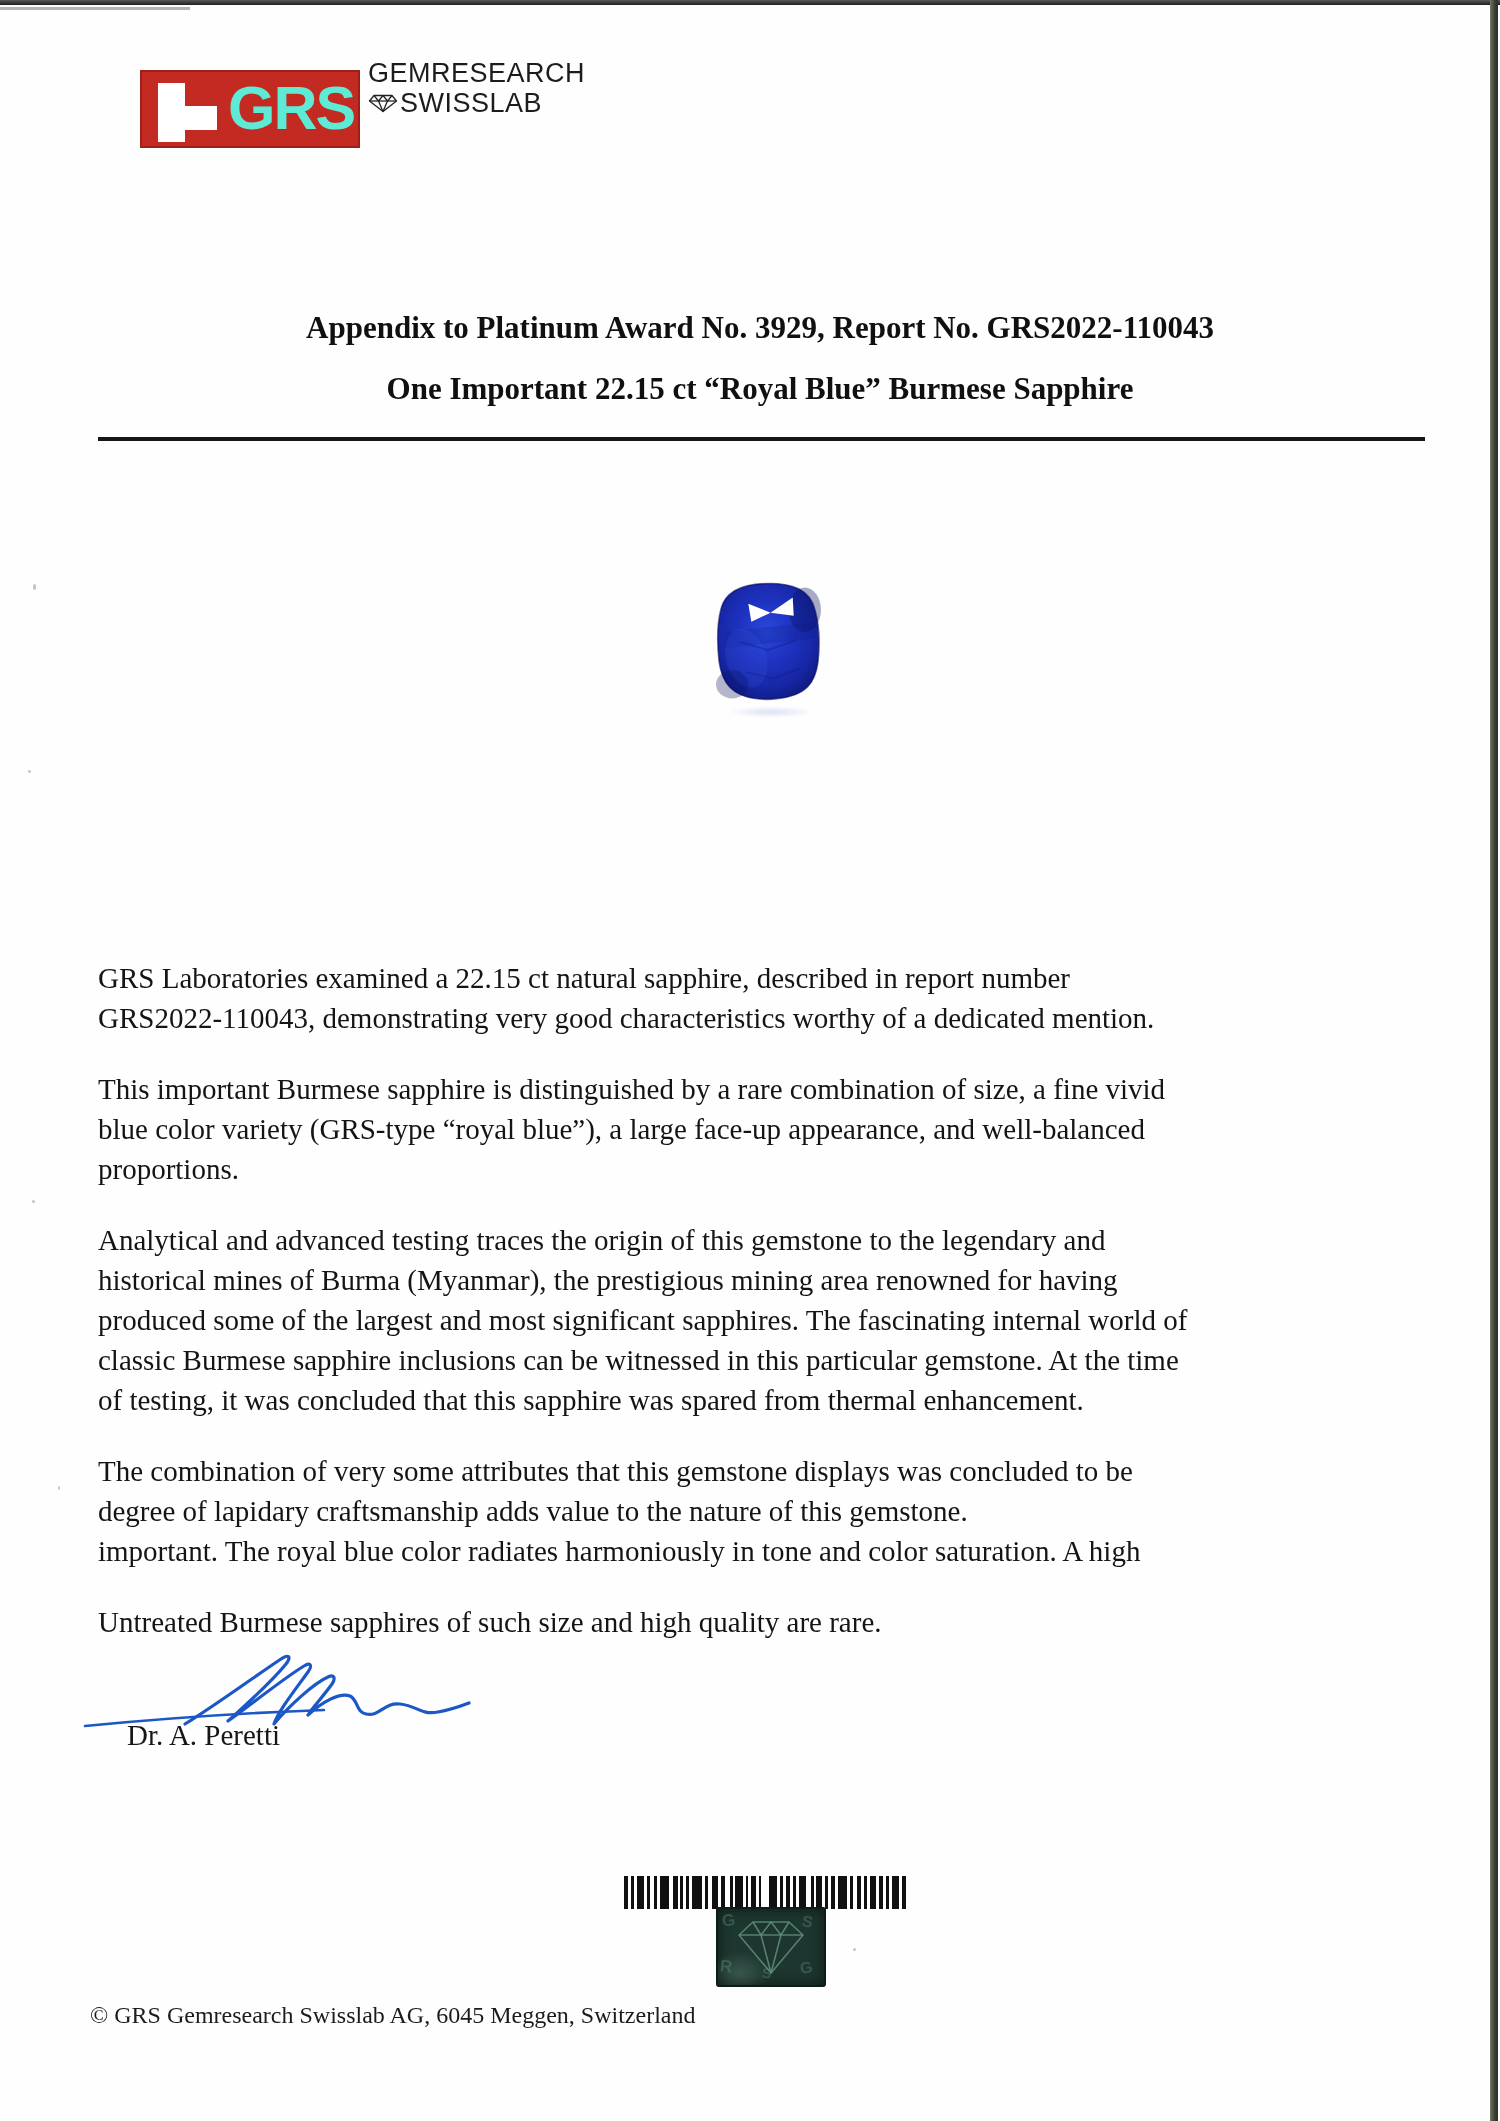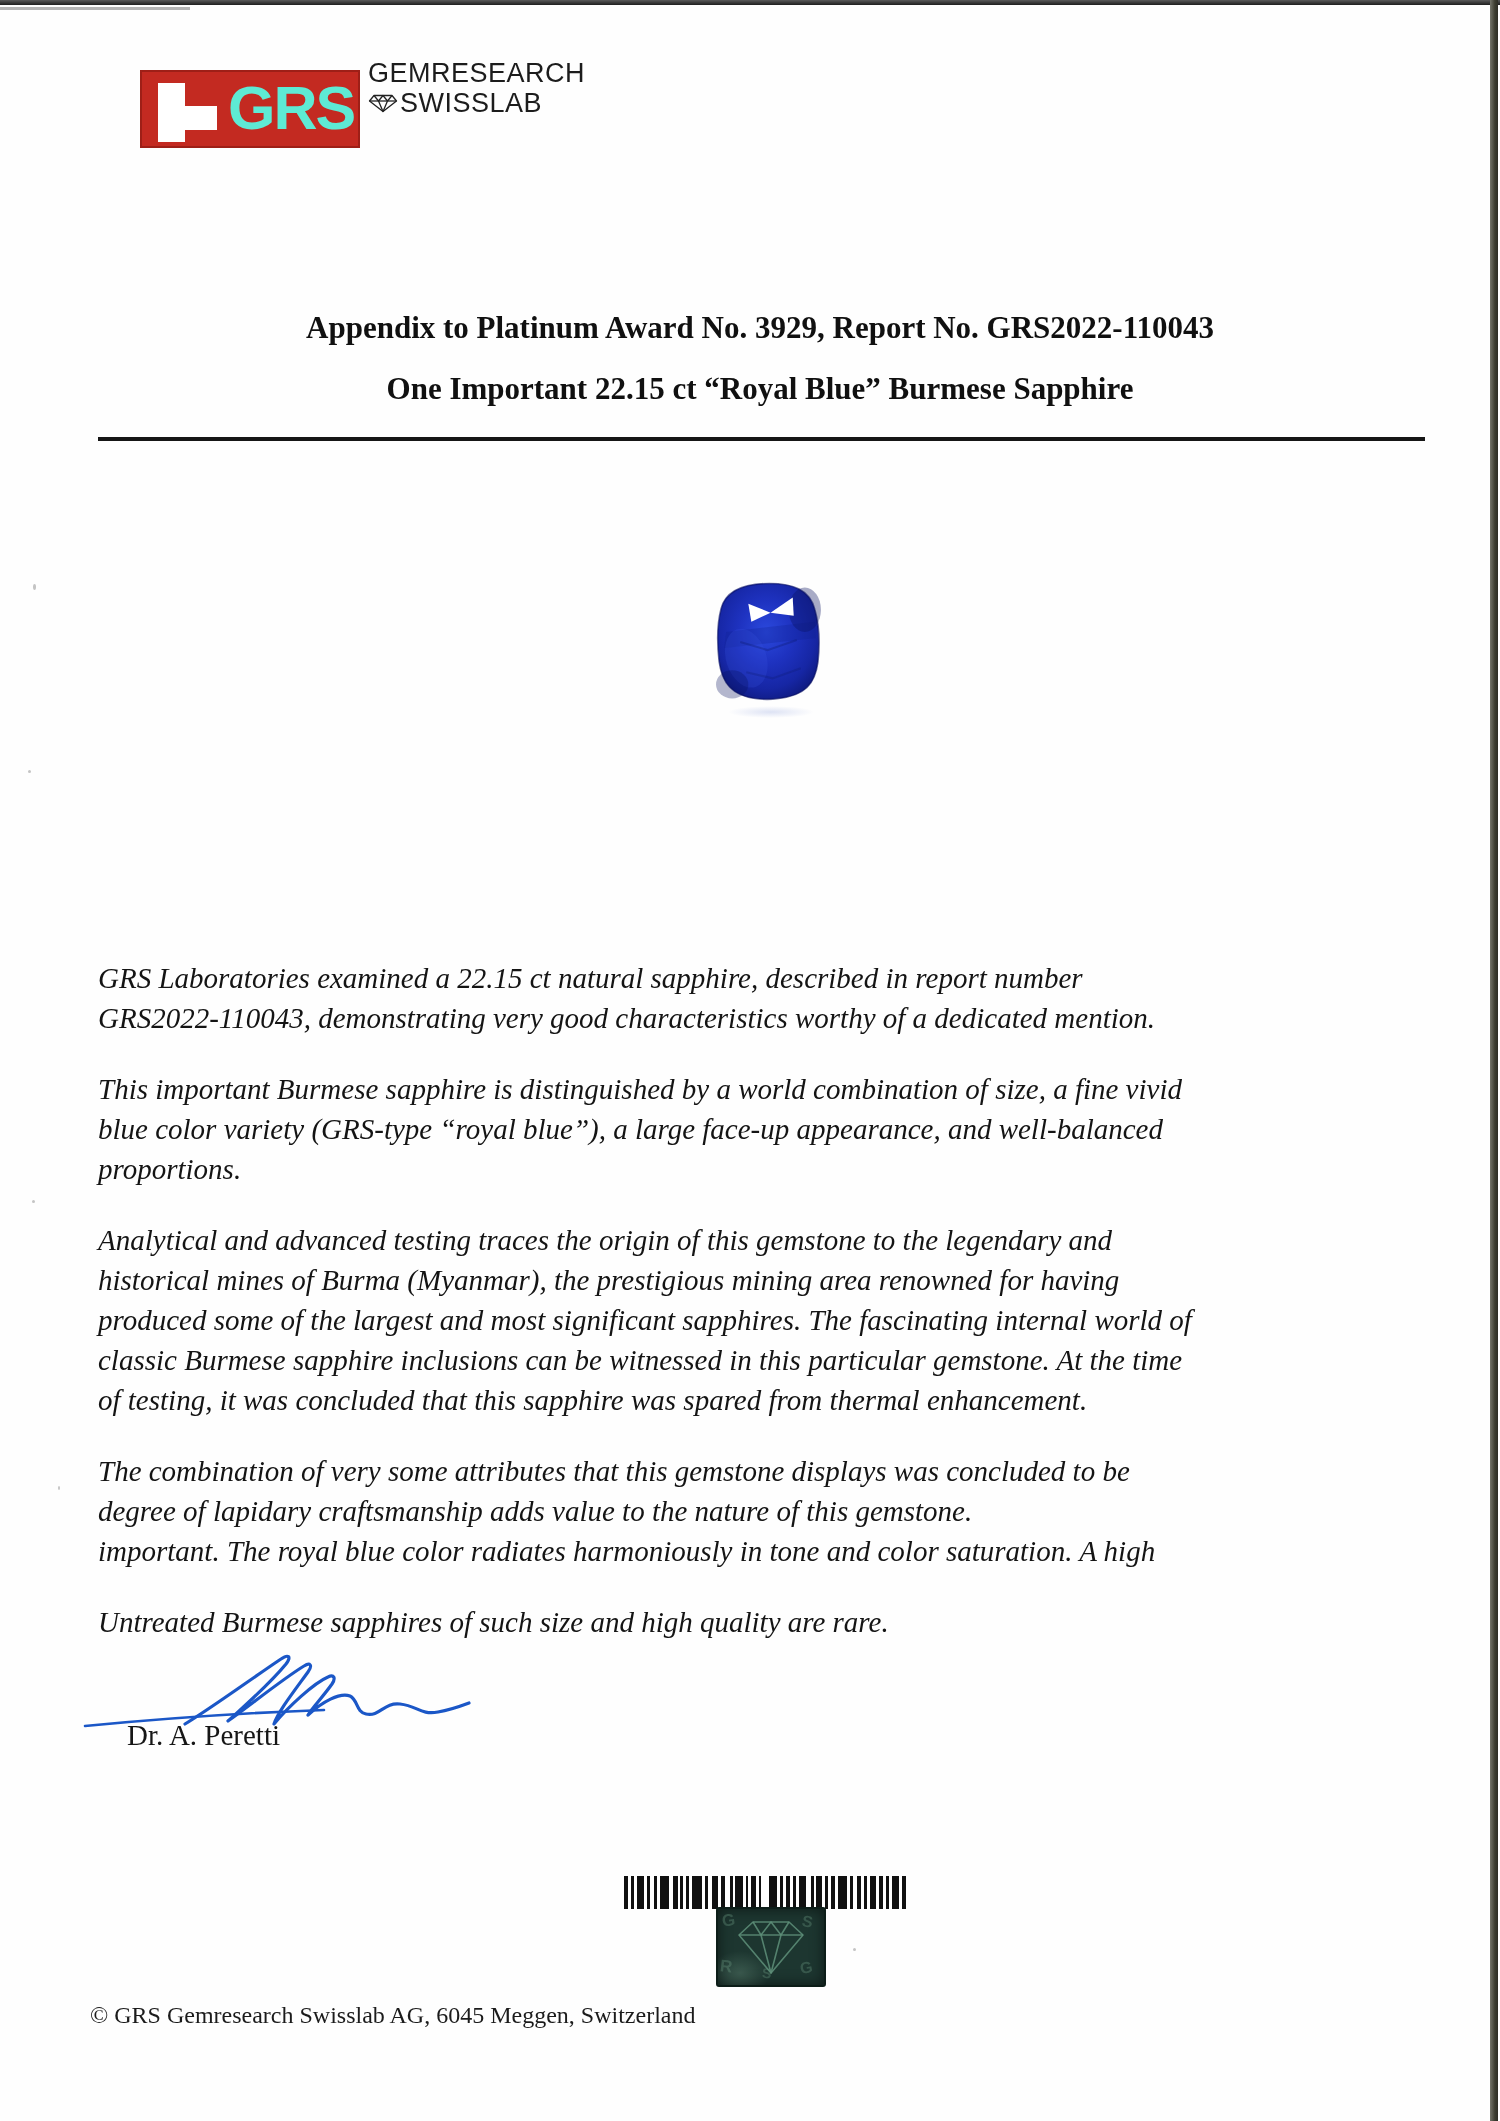--- a/index.html
+++ b/index.html
@@ -32,21 +32,21 @@
   .t1{top:310px;} .t2{top:371px;}
   .rule{position:absolute;left:98px;top:437px;width:1327px;height:4px;background:#161616;}
 
   
   .gem{position:absolute;left:712px;top:579px;}
   .gem-shadow{position:absolute;left:728px;top:706px;width:86px;height:12px;border-radius:50%;
               background:radial-gradient(closest-side,rgba(160,175,225,.35),rgba(160,175,225,0));}
 
   
   .body-block{position:absolute;left:98px;top:958px;width:1300px;}
-  .para{margin:0 0 31px 0;font-style:italic;}
+  .para{margin:0 0 31px 0;}
   .pline{font-size:29px;line-height:40px;white-space:nowrap;}
 
   
   .sig-svg{position:absolute;left:78px;top:1650px;}
   .sig-name{position:absolute;left:127px;top:1719px;font-size:29px;color:#161616;white-space:nowrap;}
 
   
   .barcode{position:absolute;left:624px;top:1876px;height:33px;display:flex;align-items:stretch;}
   .barcode .b{height:100%;}
   .hologram{position:absolute;left:716px;top:1907px;width:106px;height:76px;background:#1d3630;
@@ -122,21 +122,21 @@
     <polygon points="80,18 58,33 81,36" fill="#ffffff"></polygon>
   </svg>
   <div class="gem-shadow"></div>
 
   <div class="body-block">
       <div class="para">
         <div class="pline">GRS Laboratories examined a 22.15 ct natural sapphire, described in report number</div>
         <div class="pline">GRS2022-110043, demonstrating very good characteristics worthy of a dedicated mention.</div>
       </div>
       <div class="para">
-        <div class="pline">This important Burmese sapphire is distinguished by a world combination of size, a fine vivid</div>
+        <div class="pline">This important Burmese sapphire is distinguished by a rare combination of size, a fine vivid</div>
         <div class="pline">blue color variety (GRS-type “royal blue”), a large face-up appearance, and well-balanced</div>
         <div class="pline">proportions.</div>
       </div>
       <div class="para">
         <div class="pline">Analytical and advanced testing traces the origin of this gemstone to the legendary and</div>
         <div class="pline">historical mines of Burma (Myanmar), the prestigious mining area renowned for having</div>
         <div class="pline">produced some of the largest and most significant sapphires. The fascinating internal world of</div>
         <div class="pline">classic Burmese sapphire inclusions can be witnessed in this particular gemstone. At the time</div>
         <div class="pline">of testing, it was concluded that this sapphire was spared from thermal enhancement.</div>
       </div>

